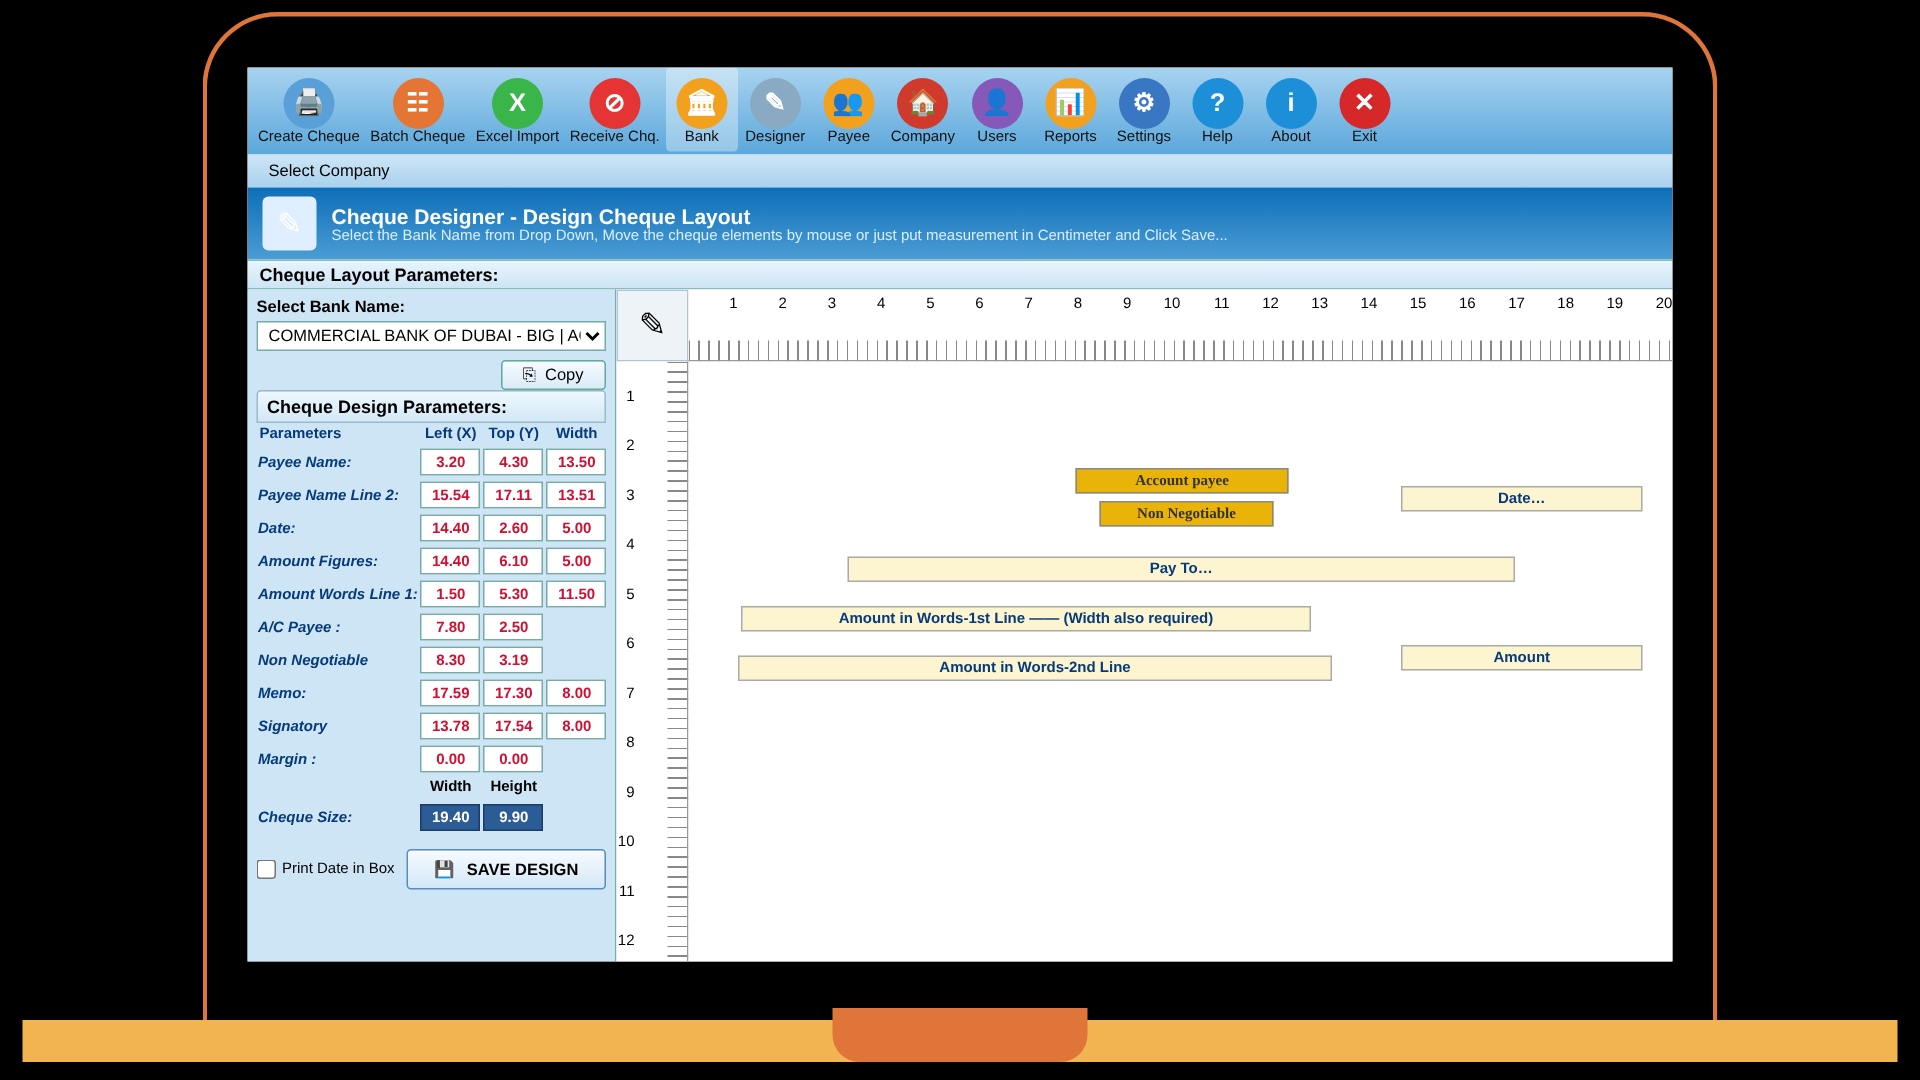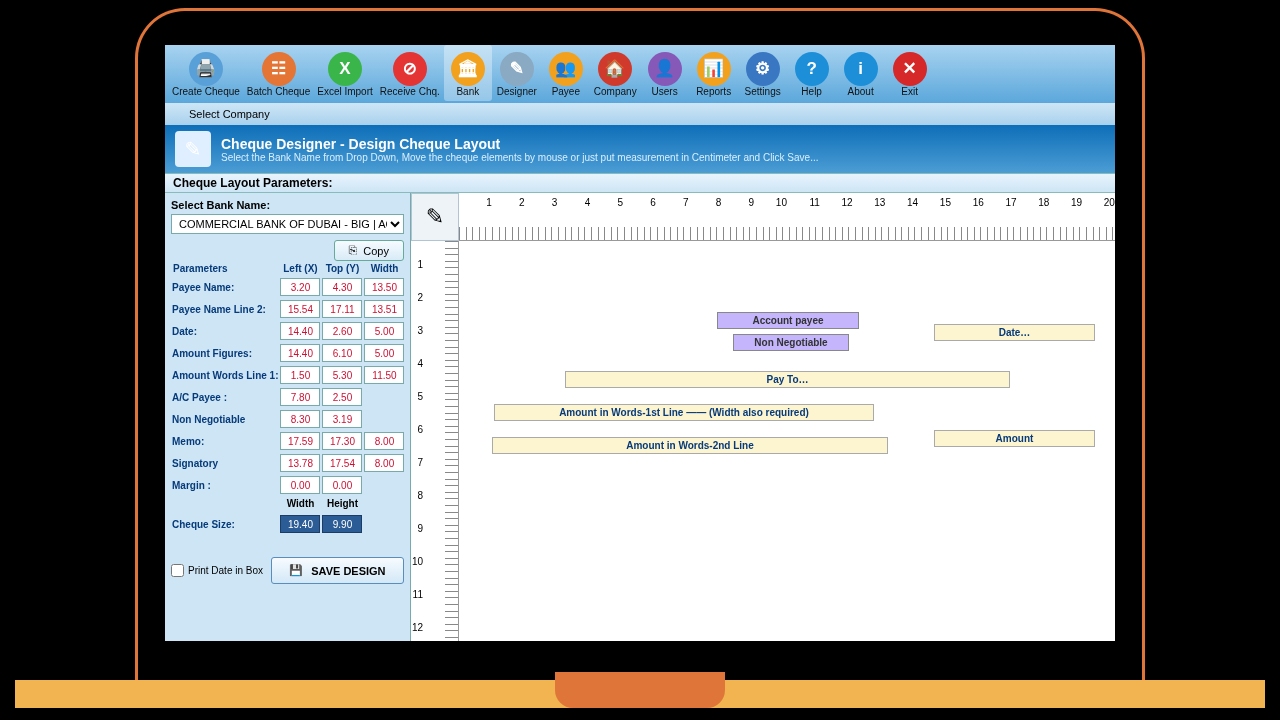--- a/index.html
+++ b/index.html
@@ -105,21 +105,21 @@
       color: #111;
       white-space: nowrap;
       text-align: center;
     }
     
     .company-row {
       background: linear-gradient(#cee6f6, #a9d1ed);
       height: 22px;
       display: flex;
       align-items: center;
-      padding-left: 24px;
+      padding-left: 14px;
       gap: 6px;
     }
     .company-row label { font-size: 11px; }
     .company-select {
       font-size: 11px;
       width: 252px;
       height: 18px;
       border: 1px solid #88b;
       background: #fff;
       padding-left: 4px;
@@ -214,40 +214,41 @@
       color: #063a7a;
     }
     .param-table td {
       padding: 2px 1px;
     }
     .param-table td:first-child {
       color: #063a7a;
       font-weight: bold;
       font-size: 10px;
       white-space: nowrap;
+      font-style: italic;
     }
     .num-input {
       width: 40px;
       height: 18px;
       text-align: center;
       border: 1px solid #7aa;
       font-size: 10px;
-      font-weight: normal;
+      font-weight: bold;
       color: #c13;
       background:#fff;
     }
     .num-input-dark {
       background: #2c5c95;
       color: #fff;
       border: 1px solid #1a3c66;
     }
     .size-row td { padding-top: 4px; }
     .dim-label { font-size:10px; font-weight:bold; text-align:center; display:block; }
     .bottom-controls {
-      margin-top: 22px;
+      margin-top: 10px;
       display: flex;
       align-items: center;
       gap: 8px;
     }
     .save-btn {
       flex: 1;
       padding: 6px 4px;
       background: linear-gradient(#f7fbff,#d3e8f7);
       border: 1px solid #5a8cbc;
       border-radius: 3px;
@@ -330,24 +331,25 @@
       font-weight: bold;
       color: #063a7a;
       display: flex;
       align-items: center;
       justify-content: center;
       padding: 2px 6px;
       cursor: move;
       white-space: nowrap;
     }
     .cheque-el-grey {
-      background: #c4b5fd;
+      background: #eab308;
       border: 1px solid #888;
       color: #333;
       font-weight: bold;
+      font-family: Liberation Serif, serif;
     }
   </style>
 </head>
 <body>
 
 <div class="outer-frame">
   <div class="website-url">www.DelicateSoft.com</div>
   <div class="laptop-frame"></div>
   <div class="bottom-band"></div>
   <div class="bottom-band-center"></div>
@@ -431,20 +433,21 @@
       <div class="left-panel">
         <label class="select-bank-label">Select Bank Name:</label>
         <select class="bank-select">
           <option>COMMERCIAL BANK OF DUBAI - BIG | AC</option>
         </select>
         <button class="copy-btn">
           <span>⎘</span>
           <span>Copy</span>
         </button>
 
+        <div class="panel-subtitle">Cheque Design Parameters:</div>
 
         <table class="param-table">
           <tbody>
               <tr>
             <th style="text-align:left">Parameters</th>
             <th>Left (X)</th>
             <th>Top (Y)</th>
             <th>Width</th>
           </tr>
           </tbody>

